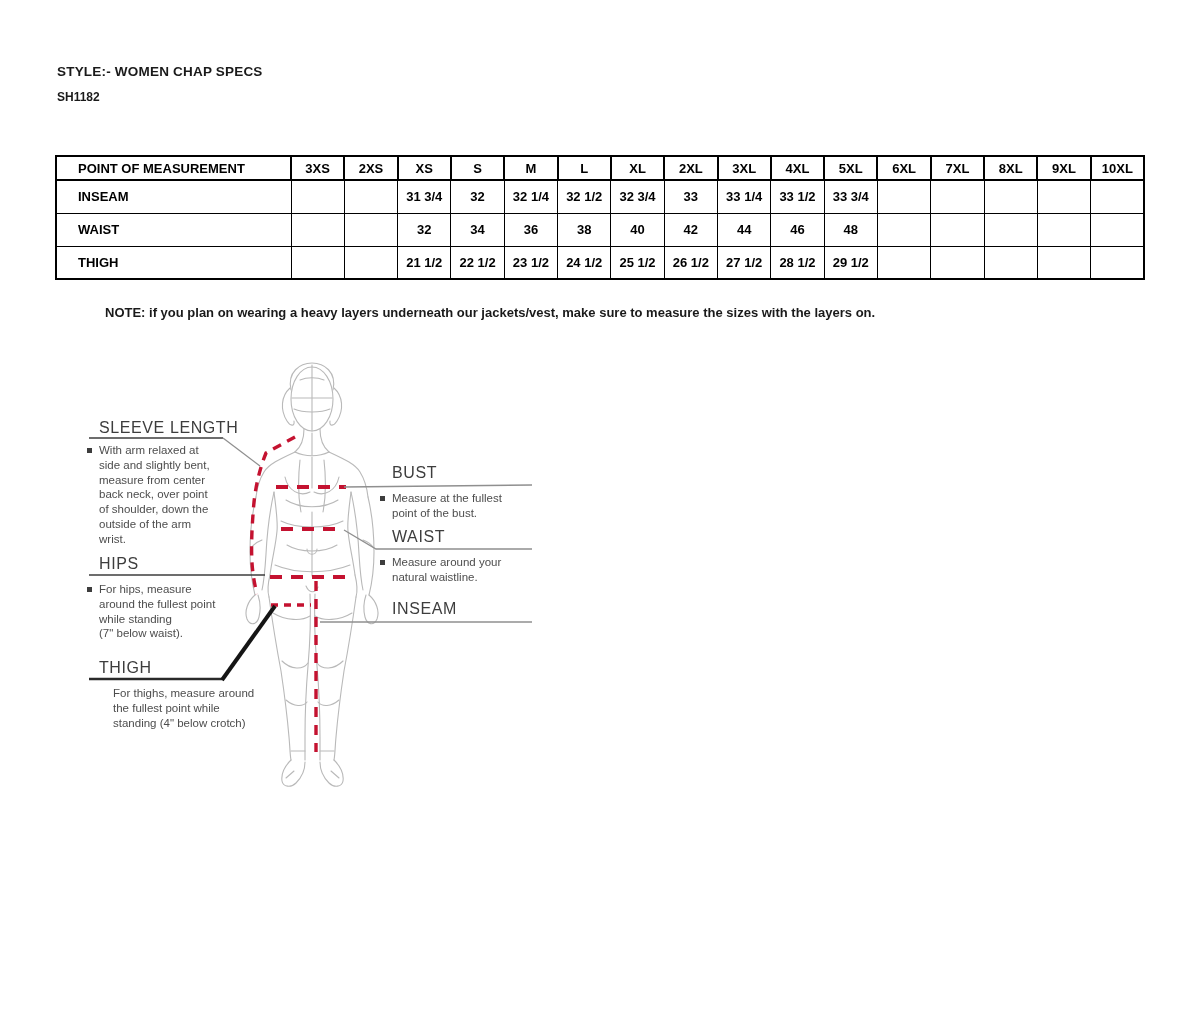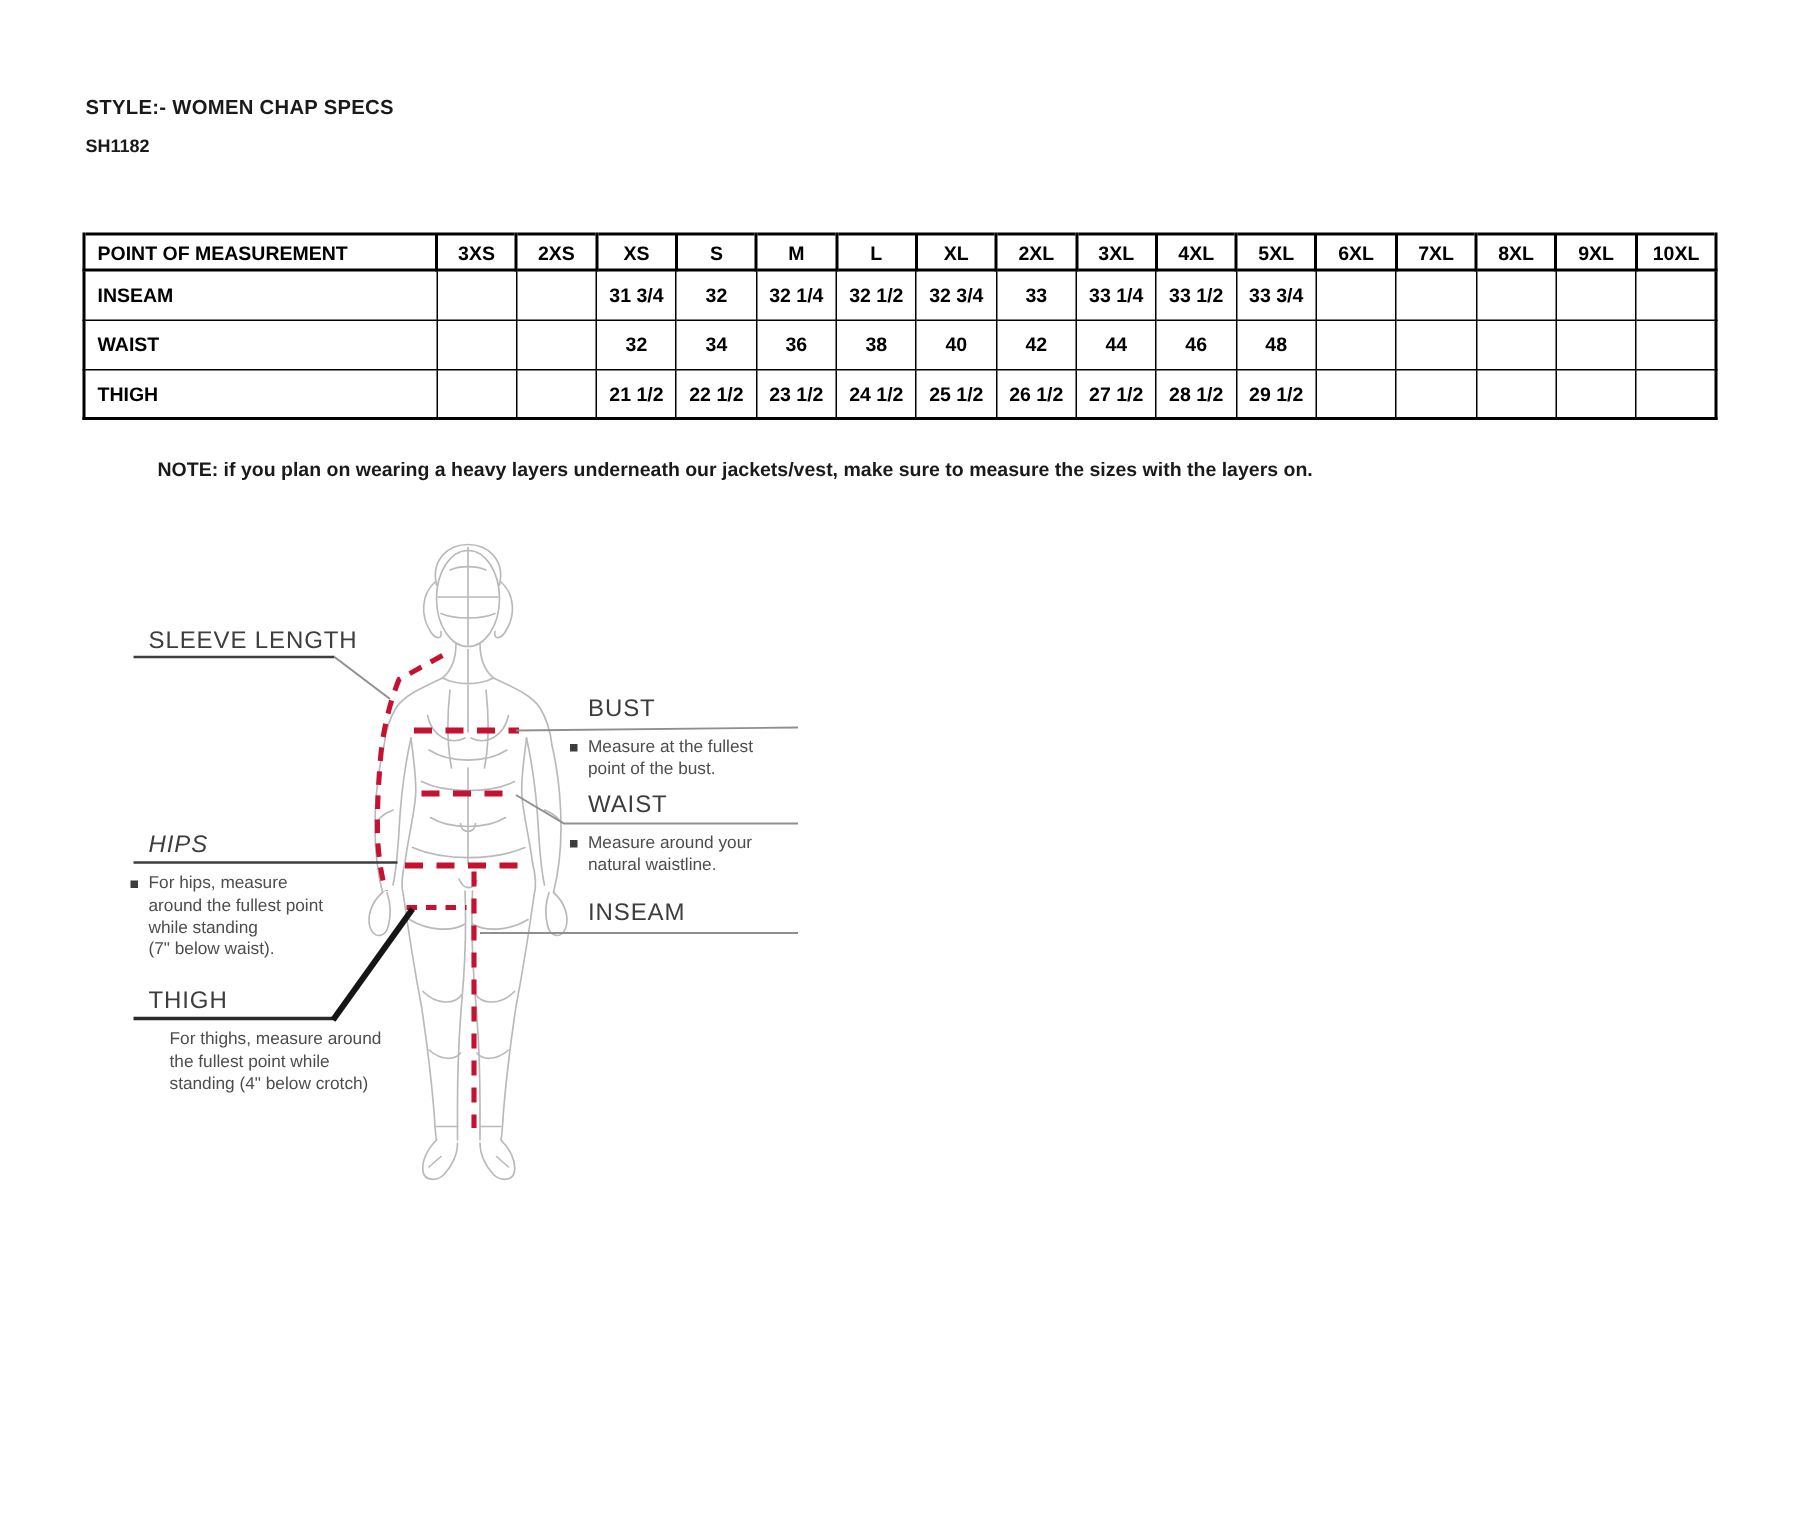--- a/index.html
+++ b/index.html
@@ -9,21 +9,21 @@
     font-family:"Liberation Sans", sans-serif; color:#111;
   }
   .doc-title { position:absolute; left:57px; top:64px; font-size:13.5px; font-weight:bold; color:#1a1a1a; letter-spacing:.2px; }
   .doc-style-code { position:absolute; left:57px; top:90px; font-size:12px; font-weight:bold; color:#1a1a1a; }
 
   table.spec { position:absolute; left:55px; top:155px; width:1090px; border-collapse:collapse; table-layout:fixed;
     border:2.5px solid #000; font-weight:bold; }
   table.spec th, table.spec td { border:1.6px solid #000; font-size:13px; text-align:center; vertical-align:middle; color:#000; overflow:hidden; white-space:nowrap; }
   table.spec thead th { height:24px; border-bottom:2.4px solid #000; border-left-width:2px; border-right-width:2px; }
   table.spec tbody td { height:33px; }
-  table.spec .pom { text-align:left; padding-left:8px; }
+  table.spec .pom { text-align:left; padding-left:21px; }
   col.c-pom { width:235px; }
 
   .note-line { position:absolute; left:57px; top:305px; font-size:13px; font-weight:bold; color:#1a1a1a; width:1100px;padding-left:48px; }
 
   .diagram { position:absolute; left:0; top:350px; width:1200px; height:470px;margin-left:24px; }
   .fig-svg { position:absolute; left:55px; top:5px; width:485px; height:445px; }
   .wire path, .wire ellipse, .wire line { stroke:var(--body-line,#b9b9b9); fill:none; stroke-width:1.1; stroke-linecap:round; }
   .dash { stroke:var(--measure,#c41230); fill:none; }
   .rule { stroke:#3d3d3d; stroke-width:1.6; }
   .rule-thick { stroke:#2a2a2a; stroke-width:2.4; }
@@ -228,22 +228,29 @@
     <line class="conn" x1="199" y1="438" x2="236" y2="466"></line>
     <line class="rule" x1="65" y1="575" x2="241" y2="575"></line>
     <line class="rule-thick" x1="65" y1="679" x2="200" y2="679"></line>
     <line class="pointer" x1="198" y1="680" x2="251" y2="606"></line>
     <line class="conn" x1="320" y1="487" x2="508" y2="485"></line>
     <polyline class="conn" points="320,530 352,549 508,549"></polyline>
     <line class="conn" x1="296" y1="622" x2="508" y2="622"></line>
   </svg>
 
   <div class="sec-heading" style="left:75px; top:69px;">SLEEVE LENGTH</div>
-
-  <div class="sec-heading" style="left:75px; top:205px;font-style:italic;">HIPS</div>
+  <div class="sec-text bulleted" style="left:75px; top:93px; width:150px;">With arm relaxed at
+side and slightly bent,
+measure from center
+back neck, over point
+of shoulder, down the
+outside of the arm
+wrist.</div>
+
+  <div class="sec-heading" style="left:75px; top:205px;">HIPS</div>
   <div class="sec-text bulleted" style="left:75px; top:232px; width:155px;">For hips, measure
 around the fullest point
 while standing
 (7" below waist).</div>
 
   <div class="sec-heading" style="left:75px; top:309px;">THIGH</div>
   <div class="sec-text" style="left:89px; top:336px; width:170px;">For thighs, measure around
 the fullest point while
 standing (4" below crotch)</div>
 

